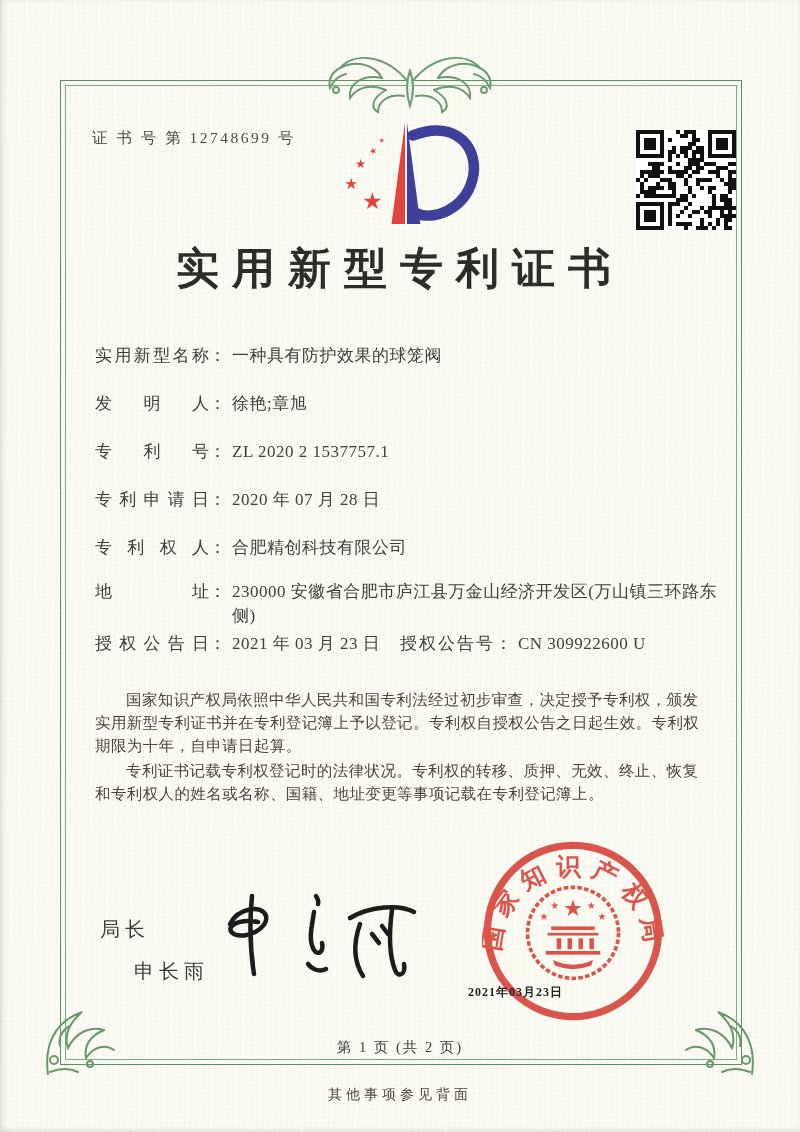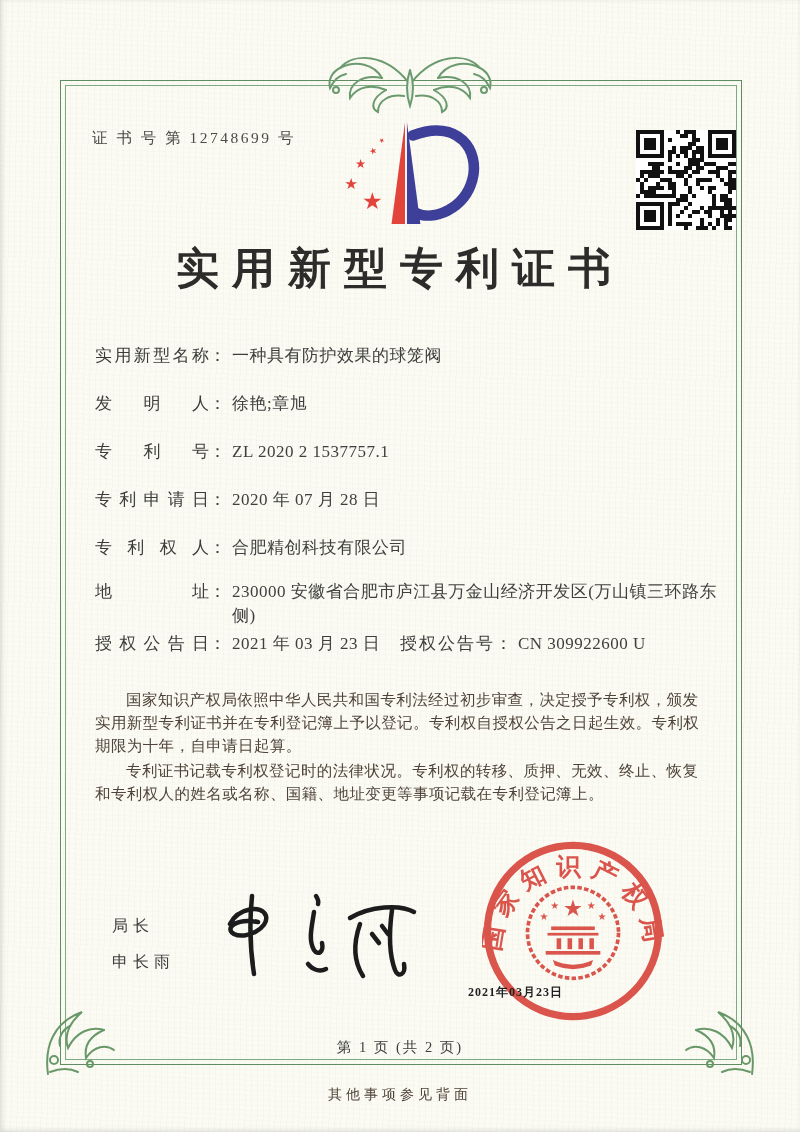--- a/index.html
+++ b/index.html
@@ -55,23 +55,23 @@
   .pair2{position:absolute; left:305px; top:0; white-space:nowrap;}
   .pair2 .lbl2{letter-spacing:2px; color:#3c3c3a;}
 
   .body-text{
     position:absolute; left:95px; top:688px; width:614px;
     font-size:15.5px; line-height:23px; color:#50443a;
     letter-spacing:.4px;
   }
   .body-text p{margin:0 0 2px 0; text-indent:2em;}
 
-  .officer{position:absolute; left:112px; top:916px; font-size:16px;
+  .officer{position:absolute; left:100px; top:916px; font-size:20px;
            letter-spacing:5px; color:#3c3c3a;}
-  .officer .officer-name{display:block; margin-top:15px;}
+  .officer .officer-name{display:block; margin-top:15px;margin-left:34px;}
   .signature{position:absolute; left:212px; top:882px; width:220px; height:110px;}
 
   .seal{position:absolute; left:482px; top:840px; width:182px; height:182px; opacity:.92;}
   .seal-date{
     position:absolute; left:468px; top:984px; width:200px; 
     font-size:12px; font-weight:600; letter-spacing:1px; color:#1f1f1f; z-index:4;
   }
 
   .page-num{
     position:absolute; left:0; top:1038px; width:100%; text-align:center;

